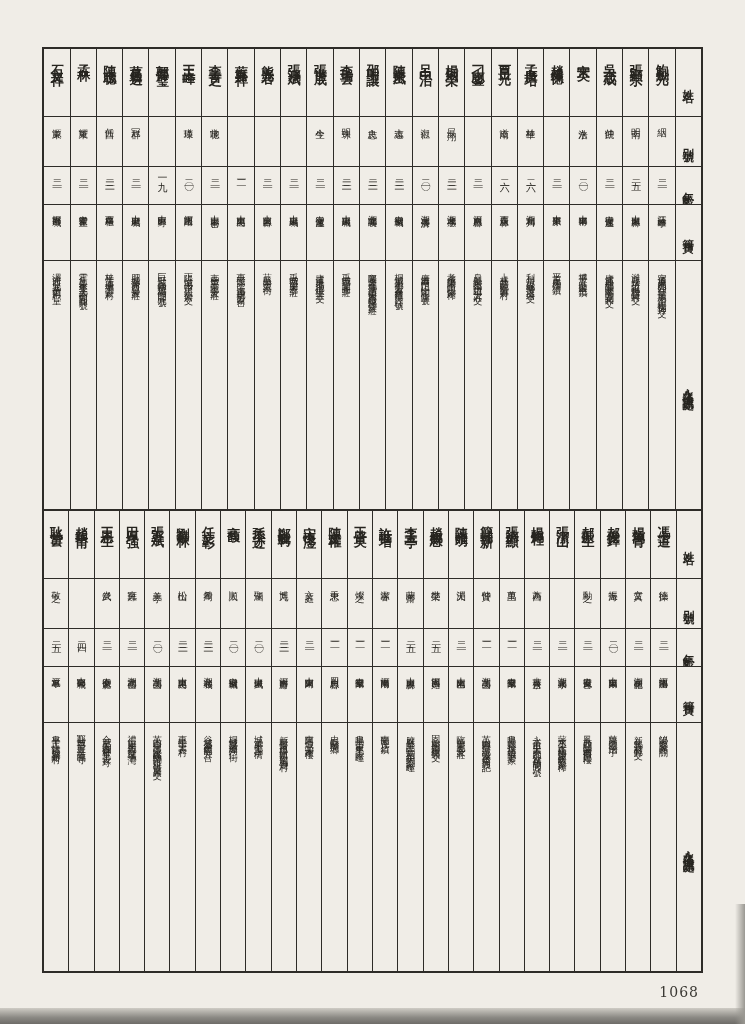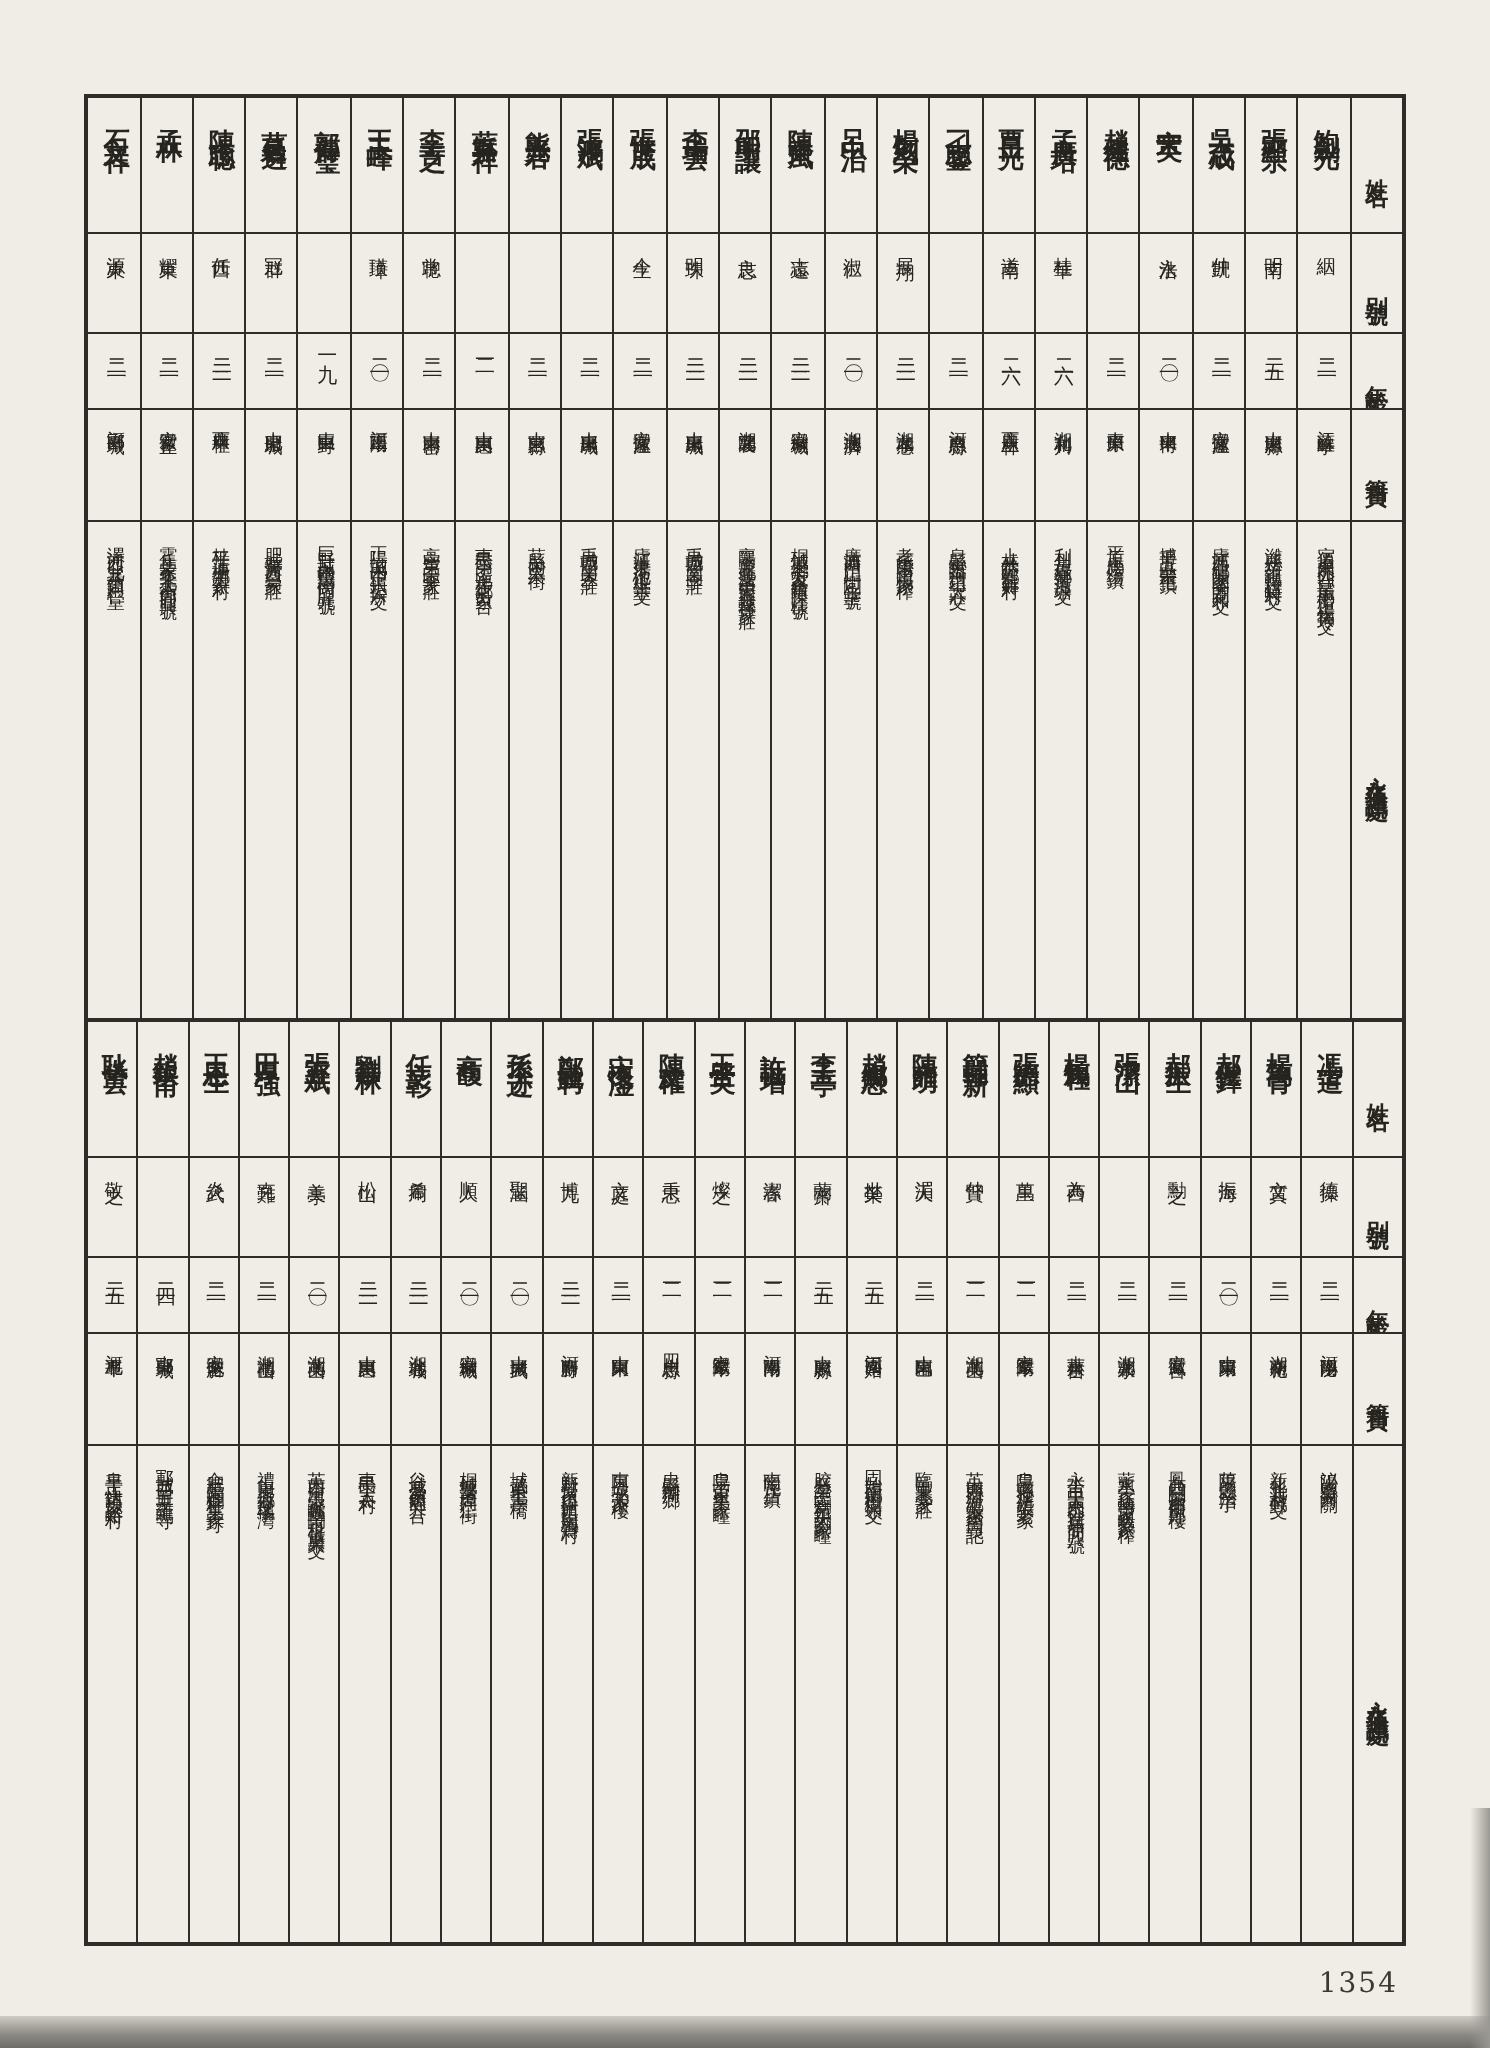--- a/index.html
+++ b/index.html
@@ -933,16 +933,16 @@
           </div>
           <div class="cell row-native">
             <span class="vtext">河北阜平</span>
           </div>
           <div class="cell row-address">
             <span class="vtext">阜平王快鎮魏家峪村</span>
           </div>
         </div>
       </section>
   </div>
-  <div class="pageno">1354</div>
+  <div class="pageno">1068</div>
   <div class="scan-edge-bottom"></div>
   <div class="scan-edge-corner"></div>
 </div>
 
 </body></html>

